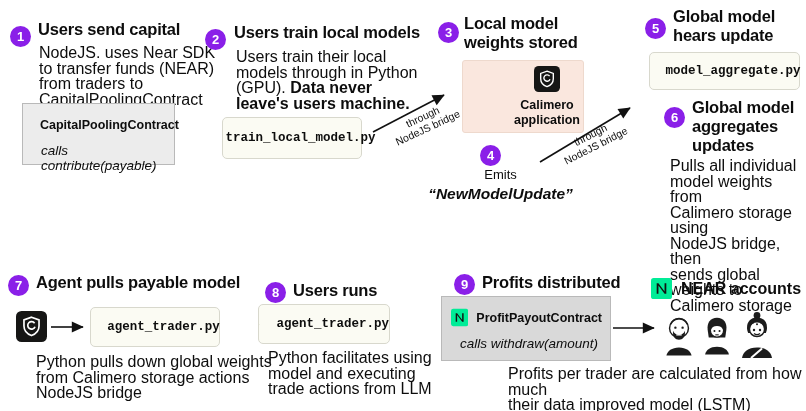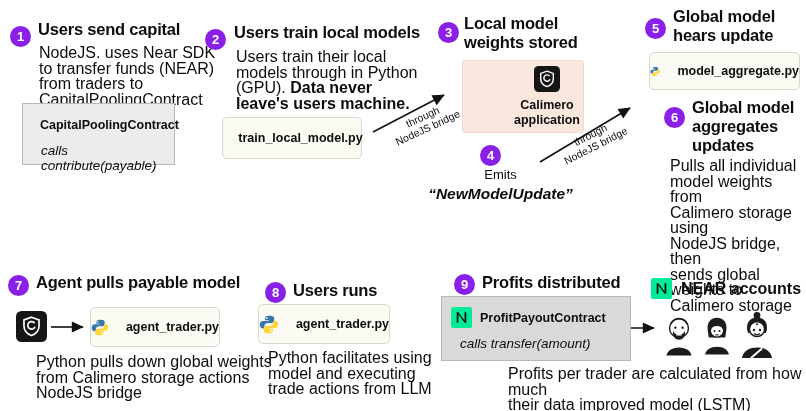--- a/index.html
+++ b/index.html
@@ -10,21 +10,21 @@
   .badge{
     position:absolute;width:21px;height:21px;border-radius:50%;
     background:var(--step-badge,#8A1FE8);color:#fff;font-weight:700;font-size:13px;
     display:flex;align-items:center;justify-content:center;
   }
   .title{position:absolute;font-weight:700;font-size:16.5px;line-height:19px;white-space:pre-line;letter-spacing:-0.2px;}
   .body{position:absolute;font-size:16px;line-height:15.5px;white-space:pre-line;}
   .script-box{
     position:absolute;display:flex;align-items:center;justify-content:center;gap:17px;
     background:var(--script-box-bg,#FBFBF3);border:1px solid #d8d8cd;border-radius:5px;
-    font-weight:700;font-size:12.5px;
+    font-weight:700;font-size:12.5px;font-family:Liberation Mono, monospace;
   }
   .contract-box{
     position:absolute;background:var(--contract-box-bg,#ECECEC);
     border:1px solid #b9b9b9;padding:10px 8px 8px 9px;box-sizing:border-box;
   }
   .contract-box.payout{background:var(--payout-box-bg,#D9D9D9);}
   .contract-head{display:flex;align-items:center;gap:8px;font-weight:700;font-size:12.5px;}
   .contract-sub{font-style:italic;font-size:13.5px;margin-top:8px;margin-left:9px;}
   .calimero-box{
     position:absolute;display:flex;flex-direction:column;align-items:center;justify-content:center;gap:6px;
@@ -176,29 +176,29 @@
     </svg>
     <span>agent_trader.py</span>
   </div>
   <div class="body" style="left:268px;top:350px">Python facilitates using
 model and executing
 trade actions from LLM</div>
 
   <div class="badge" style="left:454px;top:274px">9</div>
   <div class="title" style="left:482px;top:273px">Profits distributed</div>
 
-  <div class="contract-box payout" style="left:441px;top:296px;width:190px;height:65px">
+  <div class="contract-box payout" style="left:441px;top:296px;width:170px;height:65px">
     <div class="contract-head">
       <svg width="21" height="21" viewBox="0 0 24 24">
         <rect width="24" height="24" rx="3" fill="var(--near-green,#00EC97)"></rect>
         <path fill="#111" d="M6.5 18V6h2l7 9.5V6h2v12h-2l-7-9.5V18z"></path>
       </svg>
       <span>ProfitPayoutContract</span>
     </div>
-    <div class="contract-sub">calls transfer(amount)</div>
+    <div class="contract-sub">calls withdraw(amount)</div>
   </div>
 
   <svg class="std-icon" style="left:651px;top:278px" width="21" height="21" viewBox="0 0 24 24">
     <rect width="24" height="24" rx="3" fill="var(--near-green,#00EC97)"></rect>
     <path fill="#111" d="M6.5 18V6h2l7 9.5V6h2v12h-2l-7-9.5V18z"></path>
   </svg>
   <div class="near-accounts-label" style="left:681px;top:280px">NEAR accounts</div>
 
   <div class="people">
     <svg width="36" height="48" viewBox="0 0 40 48">

